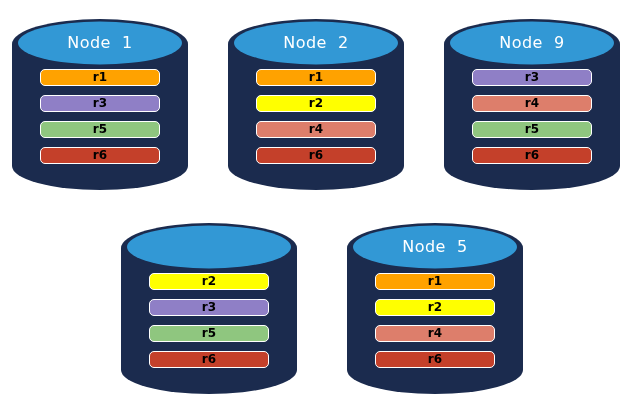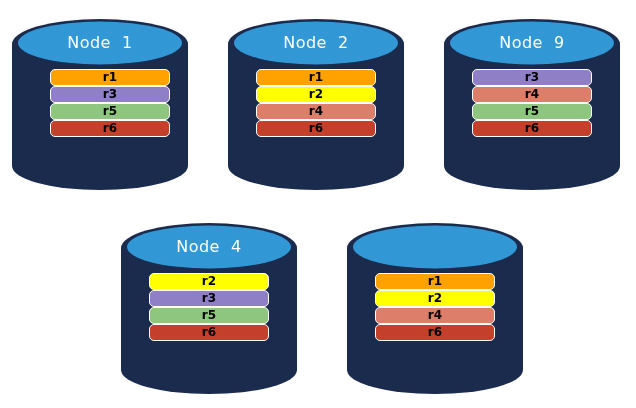--- a/index.html
+++ b/index.html
@@ -46,34 +46,35 @@
   .bars {
     position: absolute;
     top: 52px;
     left: 50%;
     transform: translateX(-50%);
     width: 120px;
   }
   .bar {
     height: 15px;
     line-height: 15px;
+    margin-bottom: 9px;
     border: 1px solid var(--bar-border, #ffffff);
     border-radius: 5px;
     text-align: center;
     font-weight: bold;
     font-size: 12px;
     color: var(--bar-text, #000000);
   }
 </style>
 </head>
 <body style="background: rgb(255, 255, 255);">
 
 <div class="canvas">
 
-  <div class="node" style="left:12px; top:17px;padding-left:20px;">
+  <div class="node" style="left:12px; top:17px;">
     <svg class="cyl" viewBox="0 0 176 176">
       <ellipse class="body" cx="88" cy="27" rx="88" ry="25"></ellipse>
       <rect class="body" x="0" y="27" width="176" height="122"></rect>
       <path class="body" d="M0 149 A 88 24 0 0 0 176 149 Z"></path>
       <ellipse class="top" cx="88" cy="26" rx="82" ry="21.5"></ellipse>
     </svg>
     <div class="node-label">Node  1</div>
     <div class="bars">
         <div class="bar" style="background: rgb(255, 162, 0);">r1</div>
         <div class="bar" style="background: rgb(143, 127, 198);">r3</div>
@@ -114,36 +115,36 @@
       </div>
   </div>
 
   <div class="node" style="left:121px; top:221px;">
     <svg class="cyl" viewBox="0 0 176 176">
       <ellipse class="body" cx="88" cy="27" rx="88" ry="25"></ellipse>
       <rect class="body" x="0" y="27" width="176" height="122"></rect>
       <path class="body" d="M0 149 A 88 24 0 0 0 176 149 Z"></path>
       <ellipse class="top" cx="88" cy="26" rx="82" ry="21.5"></ellipse>
     </svg>
-    <div class="node-label">Node  4</div>
     <div class="bars">
         <div class="bar" style="background: rgb(255, 255, 0);">r2</div>
         <div class="bar" style="background: rgb(143, 127, 198);">r3</div>
         <div class="bar" style="background: rgb(143, 198, 127);">r5</div>
         <div class="bar" style="background: rgb(196, 64, 42);">r6</div>
       </div>
   </div>
 
   <div class="node" style="left:347px; top:221px;">
     <svg class="cyl" viewBox="0 0 176 176">
       <ellipse class="body" cx="88" cy="27" rx="88" ry="25"></ellipse>
       <rect class="body" x="0" y="27" width="176" height="122"></rect>
       <path class="body" d="M0 149 A 88 24 0 0 0 176 149 Z"></path>
       <ellipse class="top" cx="88" cy="26" rx="82" ry="21.5"></ellipse>
     </svg>
+    <div class="node-label">Node  5</div>
     <div class="bars">
         <div class="bar" style="background: rgb(255, 162, 0);">r1</div>
         <div class="bar" style="background: rgb(255, 255, 0);">r2</div>
         <div class="bar" style="background: rgb(221, 126, 107);">r4</div>
         <div class="bar" style="background: rgb(196, 64, 42);">r6</div>
       </div>
   </div>
 
 </div>
 

